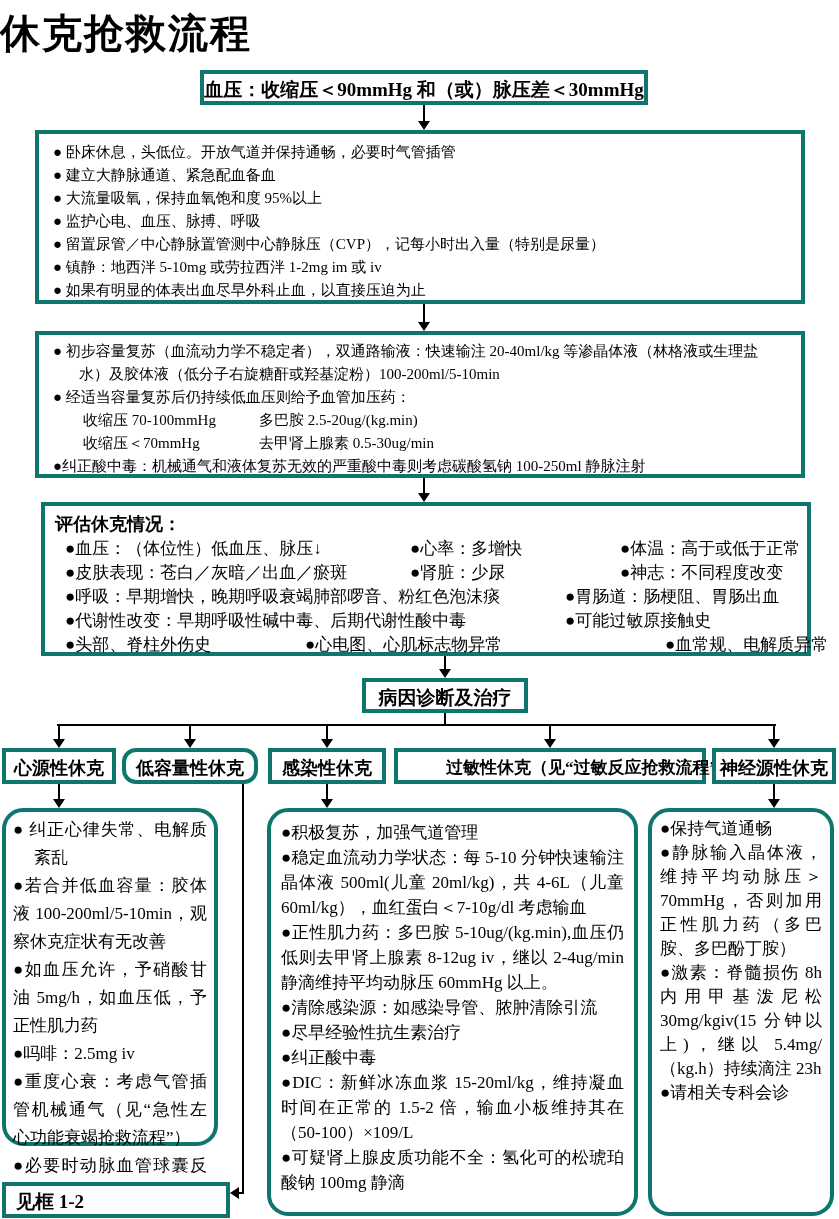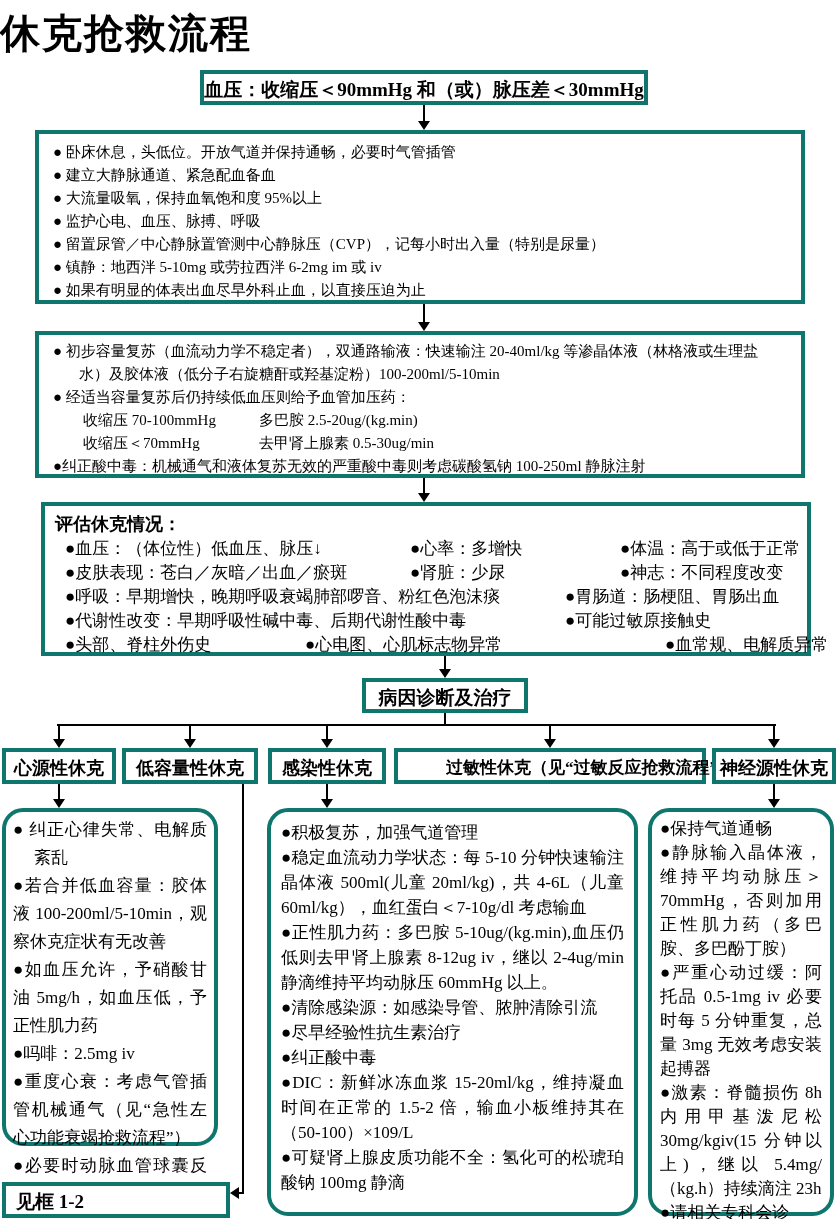--- a/index.html
+++ b/index.html
@@ -34,21 +34,21 @@
   #box3{left:35px;top:502px;width:770px;height:154px;padding:5px 10px;font-size:17px;margin-left:6px;}
   .as-title{font-weight:bold;font-size:18px;height:26px;line-height:26px;}
   .arow{position:relative;height:24px;line-height:24px;}
   .arow span{position:absolute;white-space:nowrap;top:0;}
 
   .diag-box{left:362px;top:678px;width:166px;height:35px;
     font-size:19px;font-weight:bold;text-align:center;line-height:31px;}
 
   .hdr{font-weight:bold;font-size:18px;text-align:center;line-height:32px;height:36px;white-space:nowrap;}
   #h1{left:2px;top:748px;width:114px;}
-  #h2{left:122px;top:748px;width:136px;}
+  #h2{left:122px;top:748px;width:136px;border-radius:14px;}
   #h3{left:268px;top:748px;width:118px;}
   #h4{left:394px;top:748px;width:312px;font-size:17px;padding-left:48px;}
   #h5{left:712px;top:748px;width:124px;}
 
   .detail{font-size:17px;text-align:justify;border-radius:21px;}
   #d-left{left:2px;top:808px;width:216px;height:338px;padding:4px 7px;line-height:28px;}
   #d-mid{left:267px;top:808px;width:371px;height:408px;padding:8px 10px;line-height:25px;}
   #d-right{left:648px;top:808px;width:186px;height:408px;padding:5px 8px;line-height:24px;}
   .hang{padding-left:21px;text-indent:-21px;}
 
@@ -68,21 +68,21 @@
 
   <div class="vline" style="left:423px;top:105px;height:17px"></div>
   <div class="tri-down" style="left:418px;top:121px"></div>
 
   <div class="box list-box" id="box1">
     <div class="bl">● 卧床休息，头低位。开放气道并保持通畅，必要时气管插管</div>
     <div class="bl">● 建立大静脉通道、紧急配血备血</div>
     <div class="bl">● 大流量吸氧，保持血氧饱和度 95%以上</div>
     <div class="bl">● 监护心电、血压、脉搏、呼吸</div>
     <div class="bl">● 留置尿管／中心静脉置管测中心静脉压（CVP），记每小时出入量（特别是尿量）</div>
-    <div class="bl">● 镇静：地西泮 5-10mg 或劳拉西泮 6-2mg im 或 iv</div>
+    <div class="bl">● 镇静：地西泮 5-10mg 或劳拉西泮 1-2mg im 或 iv</div>
     <div class="bl">● 如果有明显的体表出血尽早外科止血，以直接压迫为止</div>
   </div>
 
   <div class="vline" style="left:423px;top:304px;height:19px"></div>
   <div class="tri-down" style="left:418px;top:322px"></div>
 
   <div class="box list-box" id="box2">
     <div class="bl">● 初步容量复苏（血流动力学不稳定者），双通路输液：快速输注 20-40ml/kg 等渗晶体液（林格液或生理盐水）及胶体液（低分子右旋糖酐或羟基淀粉）100-200ml/5-10min</div>
     <div class="bl">● 经适当容量复苏后仍持续低血压则给予血管加压药：</div>
     <div class="drow">
@@ -180,21 +180,20 @@
     <div>●清除感染源：如感染导管、脓肿清除引流</div>
     <div>●尽早经验性抗生素治疗</div>
     <div>●纠正酸中毒</div>
     <div>●DIC：新鲜冰冻血浆 15-20ml/kg，维持凝血时间在正常的 1.5-2 倍，输血小板维持其在（50-100）×109/L</div>
     <div>●可疑肾上腺皮质功能不全：氢化可的松琥珀酸钠 100mg 静滴</div>
   </div>
 
   <div class="box detail" id="d-right">
     <div>●保持气道通畅</div>
     <div>●静脉输入晶体液，维持平均动脉压＞70mmHg，否则加用正性肌力药（多巴胺、多巴酚丁胺）</div>
-    <div>●严重心动过缓：阿托品 0.5-1mg iv 必要时每 5 分钟重复，总量 3mg 无效考虑安装起搏器</div>
     <div>●激素：脊髓损伤 8h 内用甲基泼尼松 30mg/kgiv(15 分钟以上)，继以 5.4mg/（kg.h）持续滴注 23h</div>
     <div>●请相关专科会诊</div>
   </div>
 
   <div class="box see-box">
     <span>见框 1-2</span>
   </div>
 
 </div>
 

